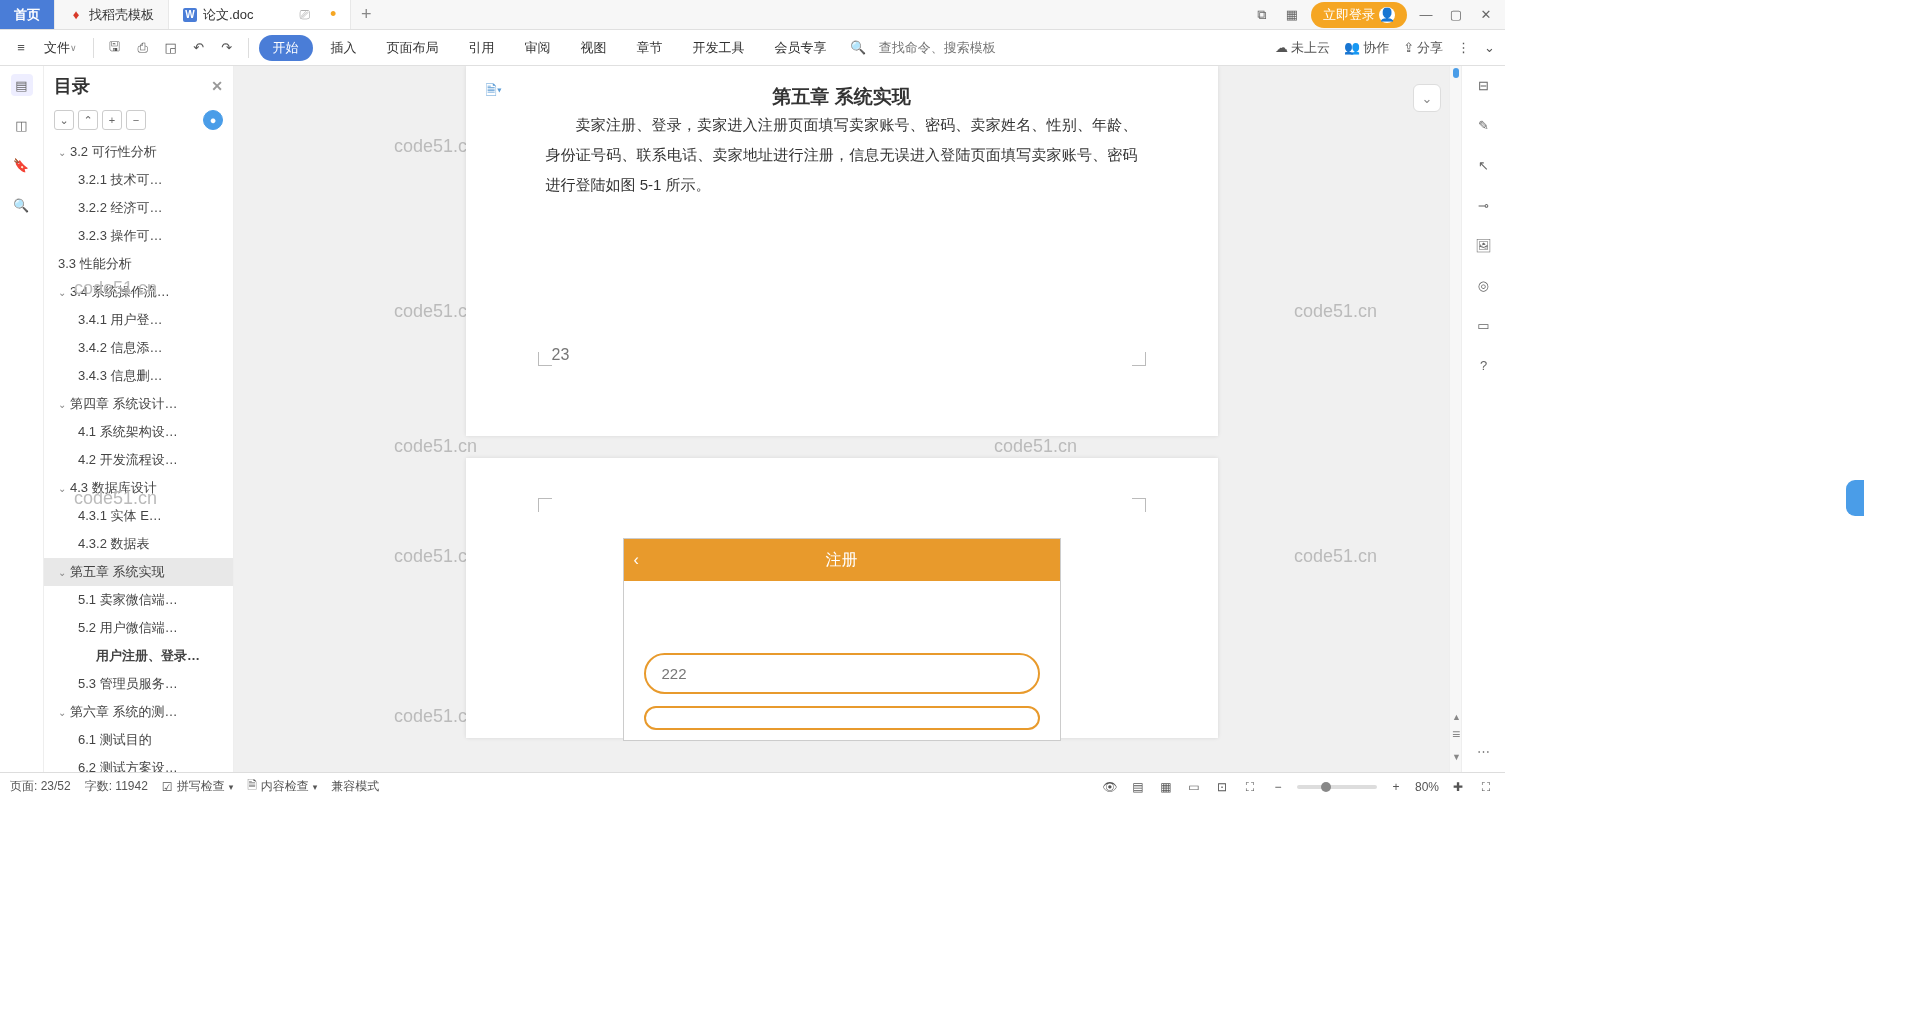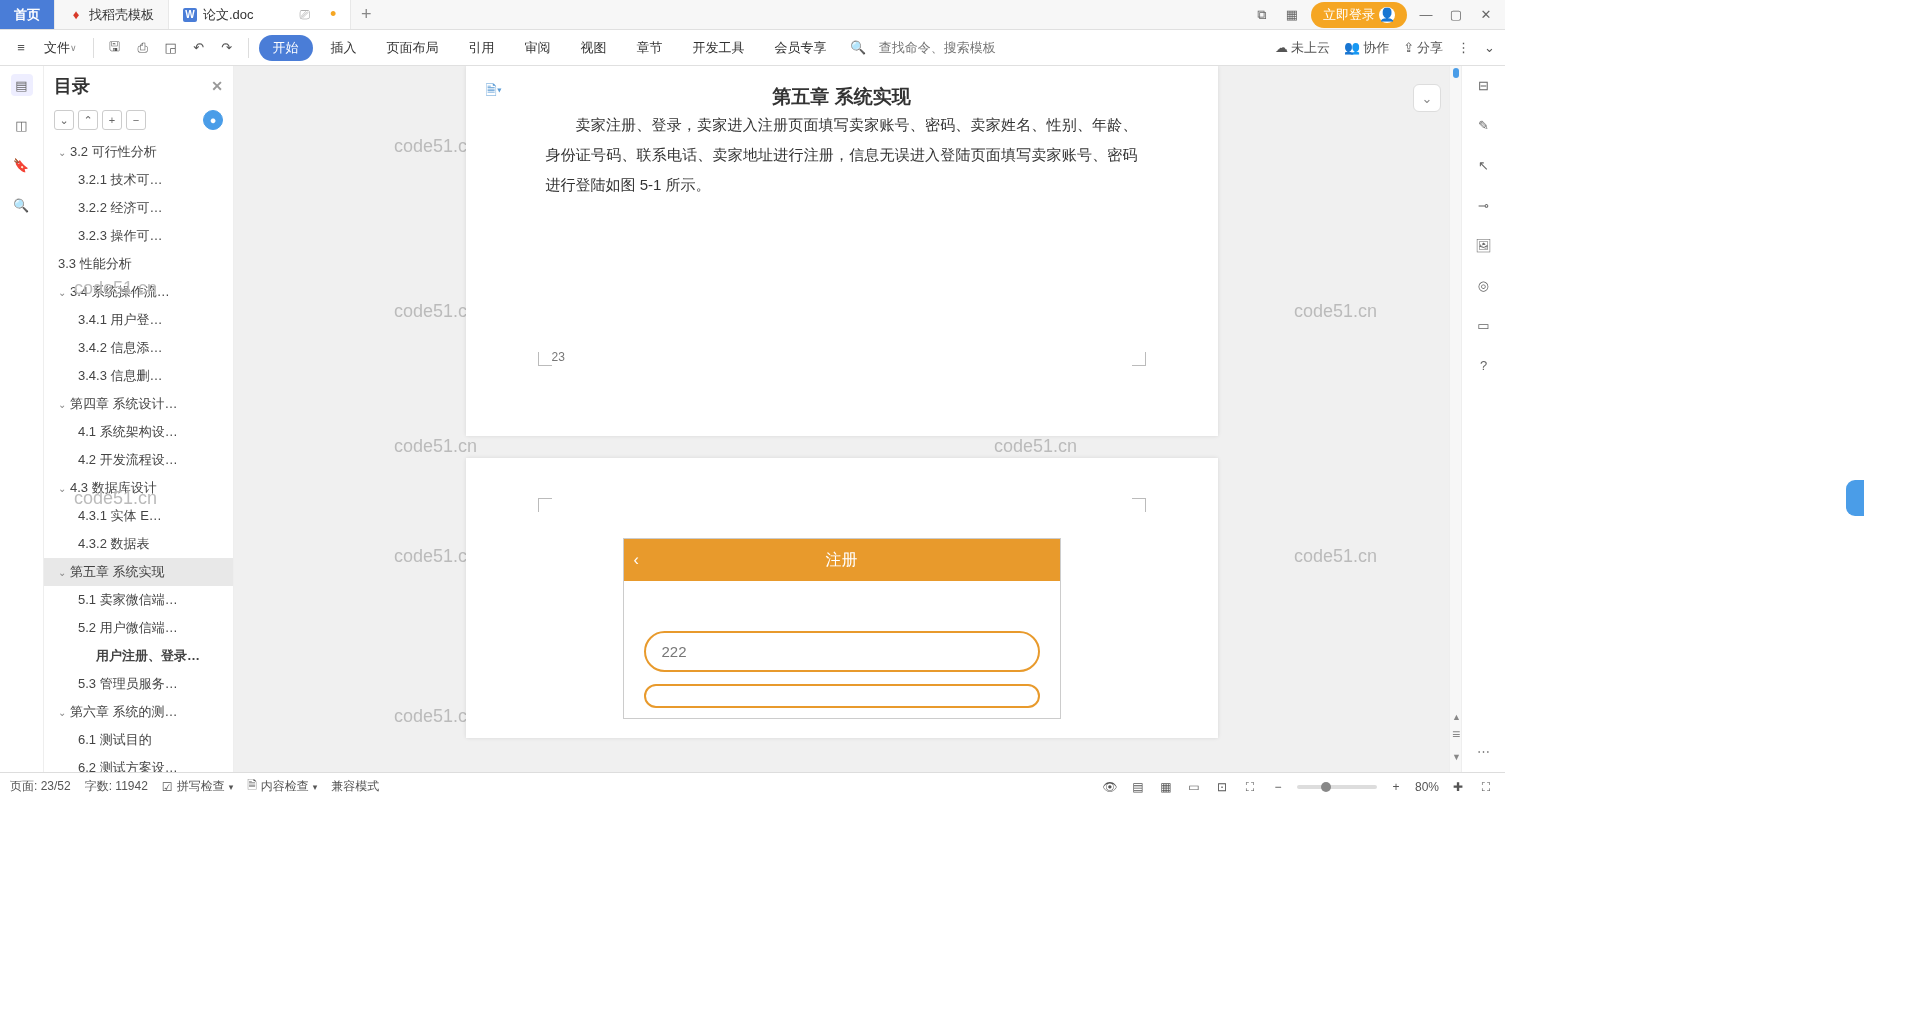--- a/index.html
+++ b/index.html
@@ -38,26 +38,26 @@
 .toc-item.l1 { padding-left:14px; }
 .toc-item.l2 { padding-left:34px; }
 .toc-item.l3 { padding-left:52px;font-weight:bold; }
 .doc-area { flex:1; background:#f0f0f0; position:relative; overflow:hidden; }
 .page { background:#fff; width:752px; margin:0 auto; position:relative; box-shadow:0 0 4px rgba(0,0,0,0.1); }
 .page1 { height:370px; padding:10px 80px 30px; }
 .page-ico { position:absolute; left:20px; top:14px; color:#5b9bd5; font-size:14px; }
 .ch-title { text-align:center; font-size:19px; font-weight:bold; margin-top:8px; }
 .sec-title { font-size:16px; font-weight:bold; margin:26px 0 16px 30px; }
 .body-text { font-size:15px; line-height:2; text-align:justify; text-indent:2em; }
-.pgnum { position:absolute; bottom:72px; left:86px; font-size:12px; color:#777; }
+.pgnum { position:absolute; bottom:72px; left:86px; font-size:16px; color:#777; }
 .page2 { height:280px; margin-top:22px; padding-top:80px; }
 .mobile { width:438px; margin:0 auto; border:1px solid #ccc; }
 .mobile-hdr { background:#e89a2c; height:42px; display:flex; align-items:center; justify-content:center; color:#fff; font-size:16px; position:relative; }
 .mobile-hdr .back { position:absolute; left:10px; color:#fff; }
-.mobile-body { background:#fff; padding:50px 20px 10px; }
+.mobile-body { background:#fff; padding:72px 20px 10px; }
 .mobile-input { border:2px solid #e89a2c; border-radius:24px; padding:10px 16px; font-size:15px; color:#777; margin-bottom:12px; }
 .collapse-btn { position:absolute; right:8px; top:18px; width:28px; height:28px; border:1px solid #ddd; border-radius:6px; background:#fff; display:flex; align-items:center; justify-content:center; color:#888; cursor:pointer; }
 .wm { position:absolute; color:#bbb; font-size:18px; pointer-events:none; }
 .big-wm { position:absolute; color:#d83a2a; font-size:30px; font-family:monospace; left:50%; transform:translateX(-50%); top:320px; white-space:nowrap; }
 .rightbar { width:44px; border-left:1px solid #eee; display:flex; flex-direction:column; align-items:center; padding-top:8px; gap:18px; }
 .rightbar div { width:22px; height:22px; display:flex; align-items:center; justify-content:center; color:#666; cursor:pointer; }
 .scroll-ind { width:12px; background:#f7f7f7; border-left:1px solid #eee; position:relative; }
 .scroll-thumb { position:absolute; width:6px; left:3px; top:2px; height:10px; background:#4a9de8; border-radius:3px; }
 .side-tab { position:absolute; right:56px; top:480px; width:18px; height:36px; background:#4a9de8; border-radius:9px 0 0 9px; }
 .statusbar { height:28px; border-top:1px solid #ddd; display:flex; align-items:center; padding:0 10px; gap:14px; font-size:12px; color:#555; }

